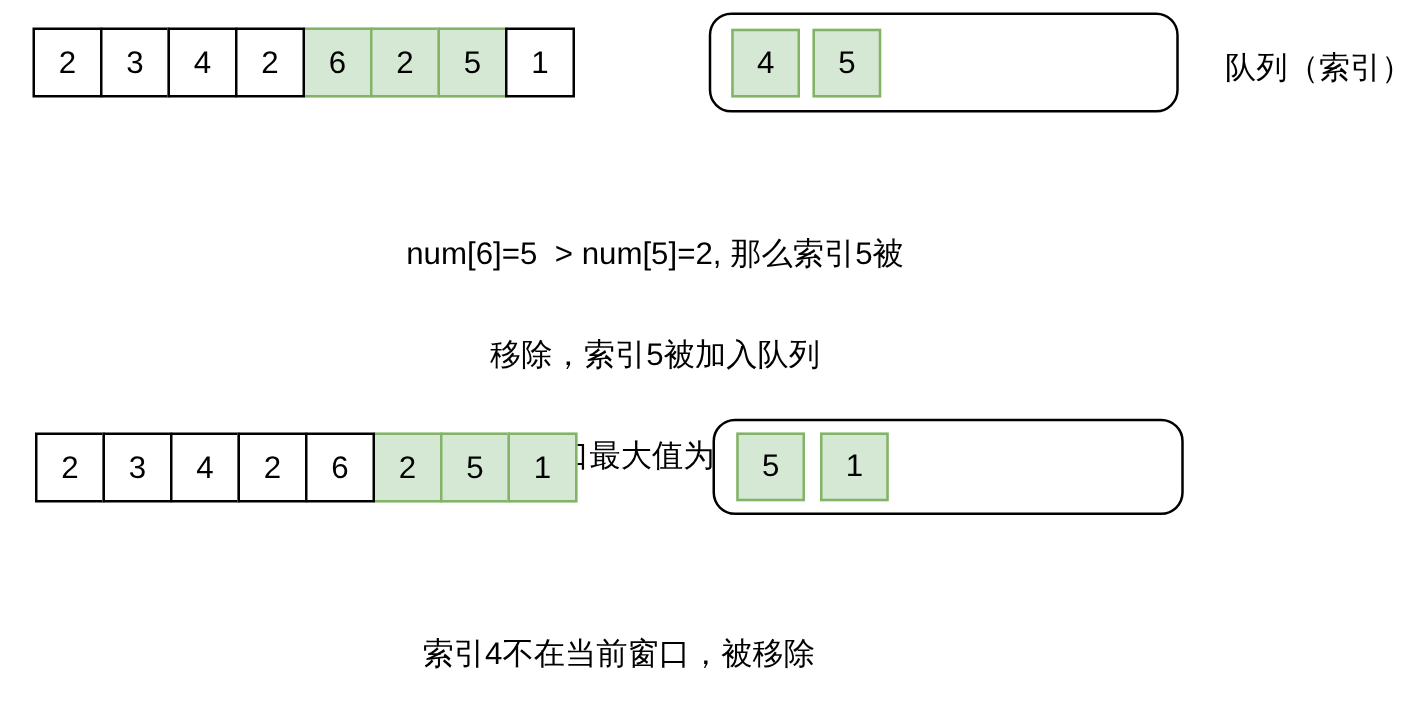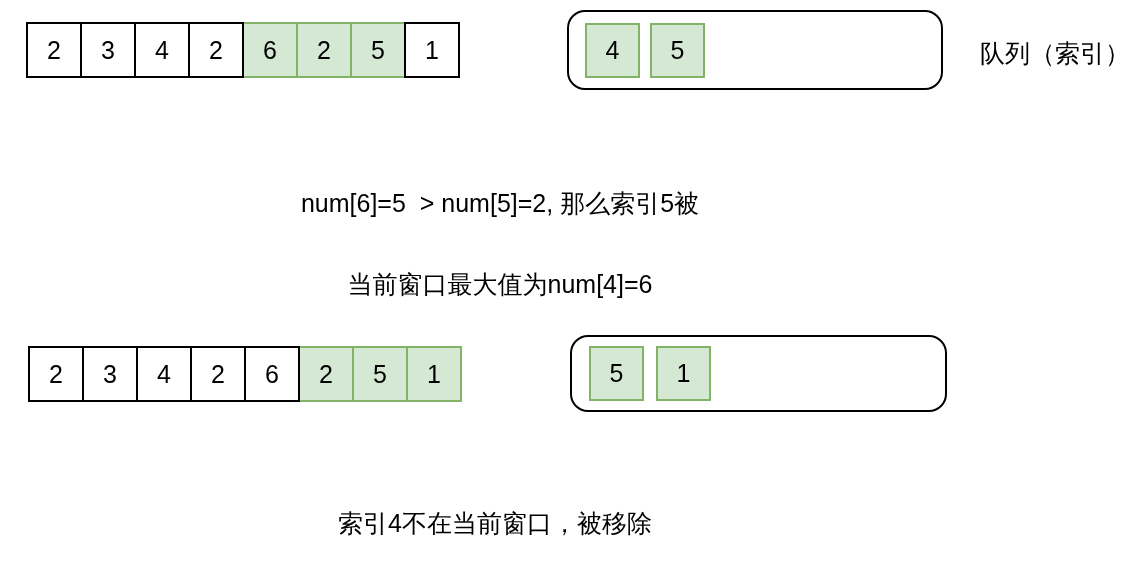--- a/index.html
+++ b/index.html
@@ -81,22 +81,23 @@
 
   <div class="queue-box" style="left:567px; top:10px; width:376px; height:80px;">
     <div class="q-cells">
       <div class="q-cell">4</div>
       <div class="q-cell">5</div>
     </div>
   </div>
 
   <div class="queue-label" style="left:980px; top:37px;">队列（索引）</div>
 
-  <div class="caption" style="left:284px; top:136px; width:432px;">
+  <div class="caption" style="left:308px; top:136px; width:432px;">
     <div>num[6]=5  &gt; num[5]=2, 那么索引5被</div>
+    <div>移除，索引5被加入队列</div>
     <div>当前窗口最大值为num[4]=6</div>
   </div>
 
   <div class="cell-row" style="left:28px; top:346px;">
     <div class="cell">2</div>
     <div class="cell">3</div>
     <div class="cell">4</div>
     <div class="cell">2</div>
     <div class="cell">6</div>
     <div class="cell green">2</div>

